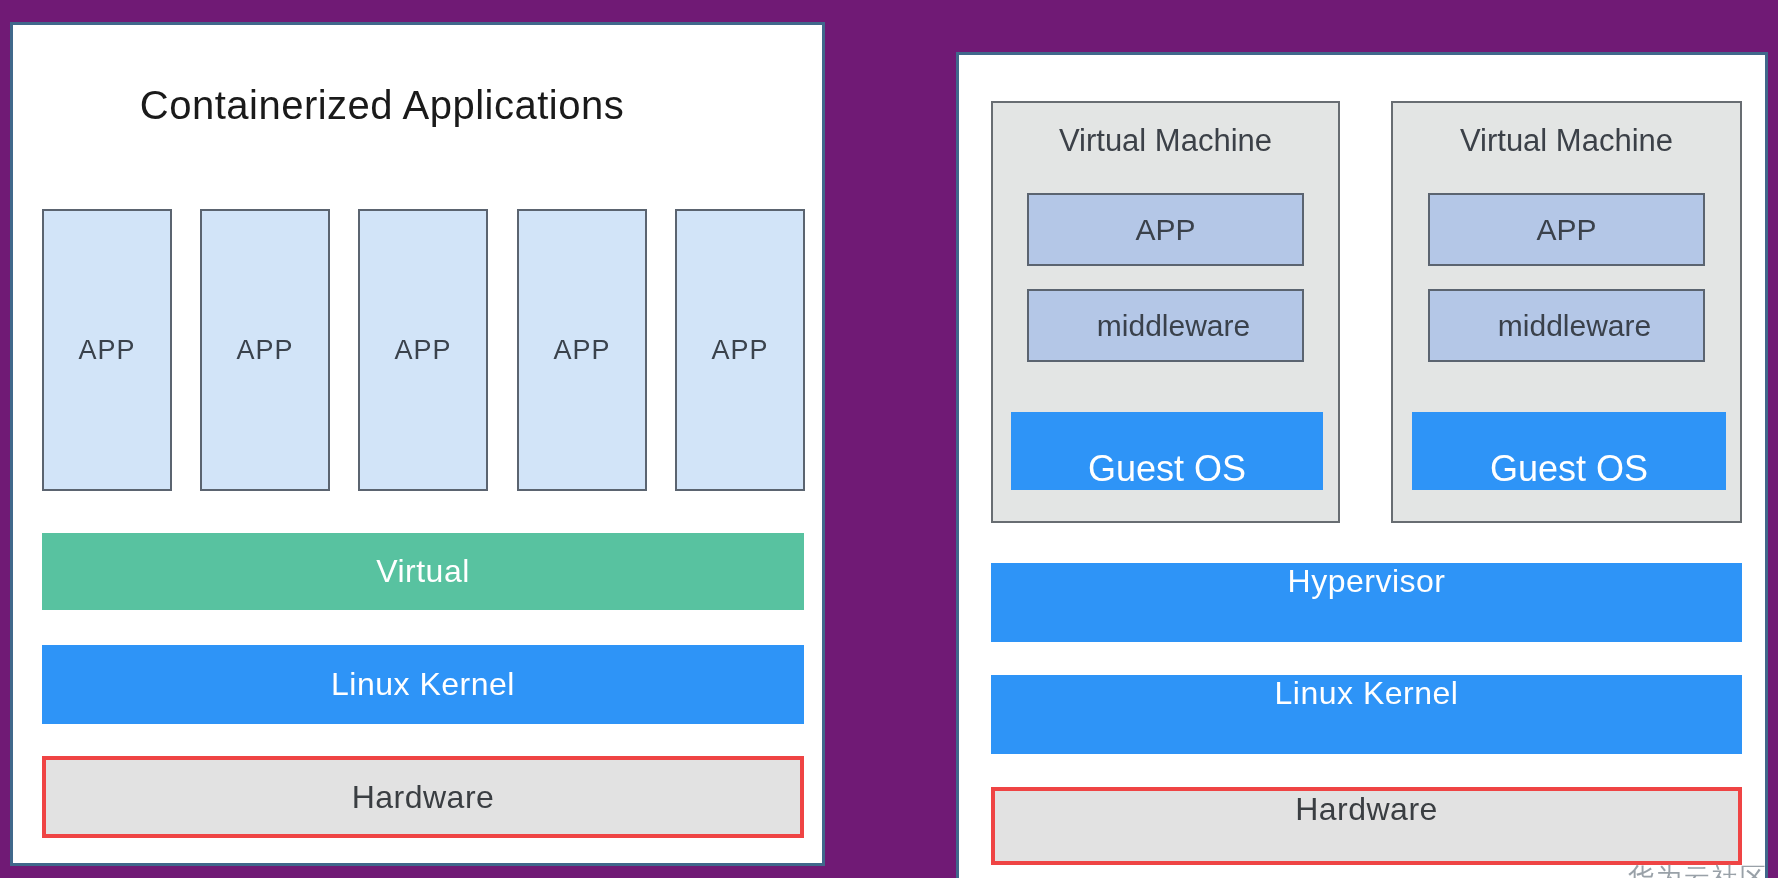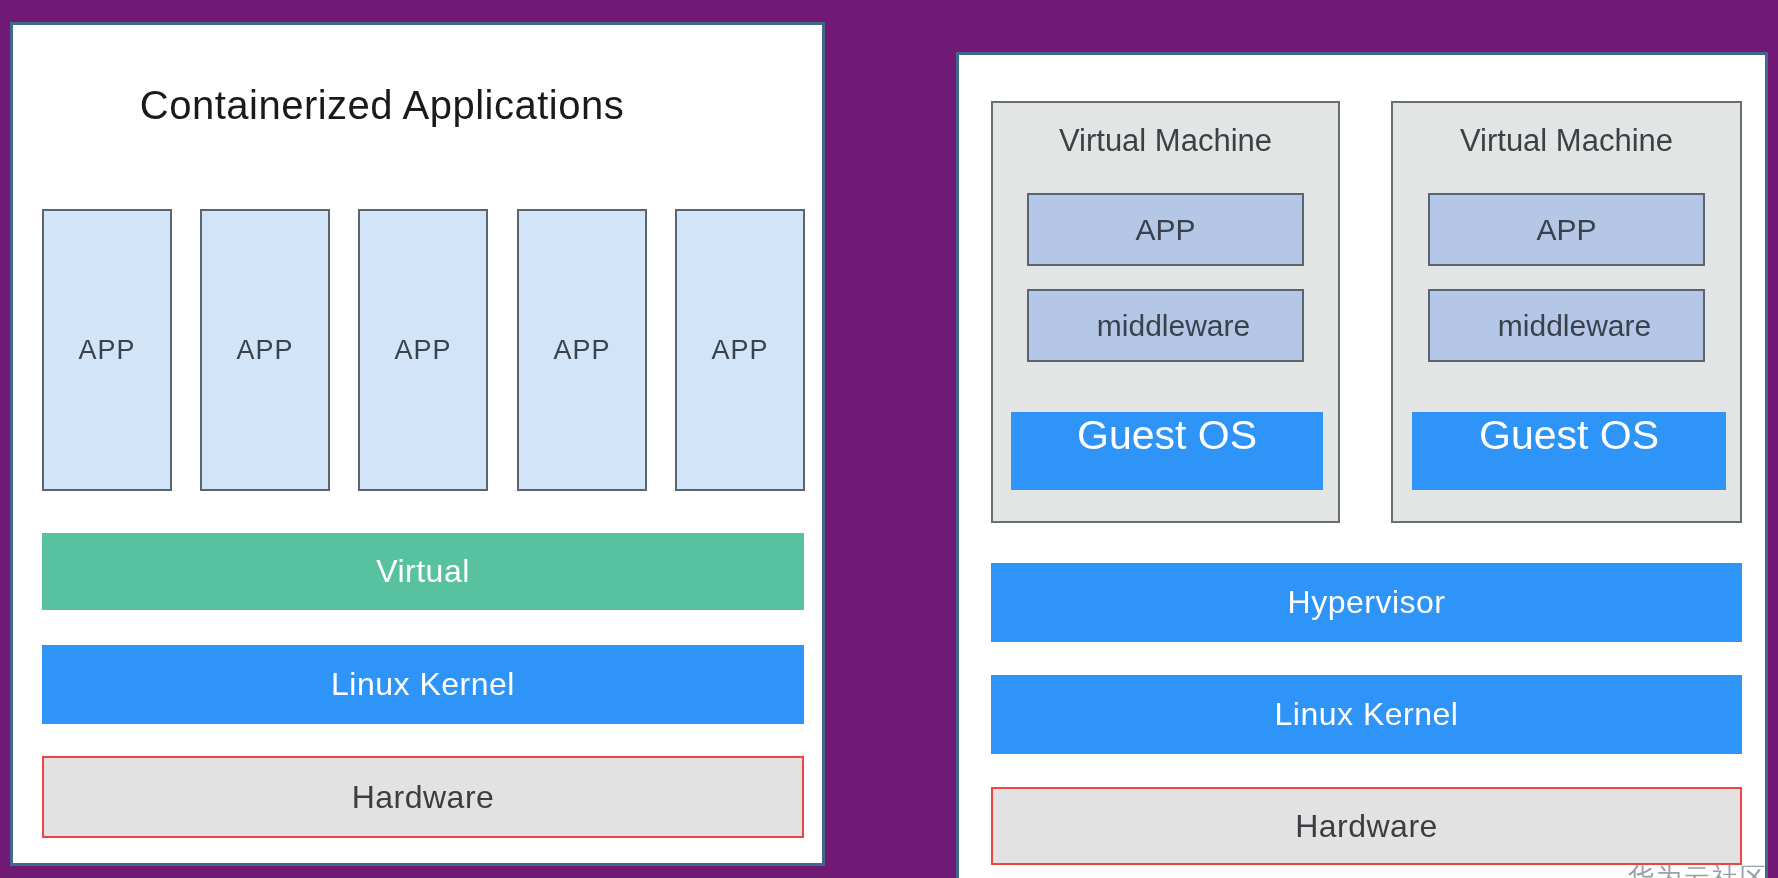--- a/index.html
+++ b/index.html
@@ -28,21 +28,21 @@
   .app-col.c2 { left:345px; } .app-col.c3 { left:504px; }
   .app-col.c4 { left:662px; }
 
   .layer-bar {
     position:absolute; left:29px; width:762px;
     display:flex; align-items:center; justify-content:center;
     font-size:32px; letter-spacing:0.5px;
   }
   .bar-green { background:#58C2A0; color:#ffffff; }
   .bar-blue  { background:#2E94F7; color:#ffffff; }
-  .bar-hw    { background:#E2E2E2; color:#3A3E42; border:2px solid #ef4444; }
+  .bar-hw    { background:#E2E2E2; color:#3A3E42; border:4px solid #ef4444; }
 
   #lp-docker  { top:508px; height:77px; }
   #lp-kernel  { top:620px; height:79px; }
   #lp-hw      { top:731px; height:82px; }
 
   
   .vm-box {
     position:absolute; top:46px; height:422px;
     background:#E3E5E4; border:2px solid #686D72;
   }
@@ -56,29 +56,29 @@
     position:absolute; left:34px; width:277px; height:73px;
     background:#B4C7E7; border:2px solid #5B6470;
     display:flex; align-items:center; justify-content:center;
     font-size:30px; color:#3A414B;
   }
   .vm-app        { top:90px;  }
   .vm-middleware { top:186px;padding-left:16px; }
   .vm-guestos {
     position:absolute; left:18px; top:309px; width:312px; height:78px;
     background:#2E94F7; color:#ffffff;
-    display:flex; align-items:flex-start; justify-content:center;
-    font-size:41px;
+    display:flex; align-items:flex-end; justify-content:center;
+    font-size:36px;
   }
   #vm-1 .vm-inner-box { left:35px; }
   #vm-1 .vm-guestos   { left:19px; width:314px; }
 
   .rp-bar {
     position:absolute; left:32px; width:751px;
-    display:flex; align-items:center; justify-content:center;
+    display:flex; justify-content:center;
     font-size:32px; letter-spacing:0.5px;
   }
   #rp-hypervisor { top:508px; height:79px; }
   #rp-kernel     { top:620px; height:79px; }
   #rp-hw         { top:732px; height:78px; }
 
   .watermark {
     position:absolute; left:1628px; top:822px; width:145px;
     font-size:26px; color:#99A1A8; letter-spacing:2px;
     z-index:5; white-space:nowrap;margin-top:38px;

